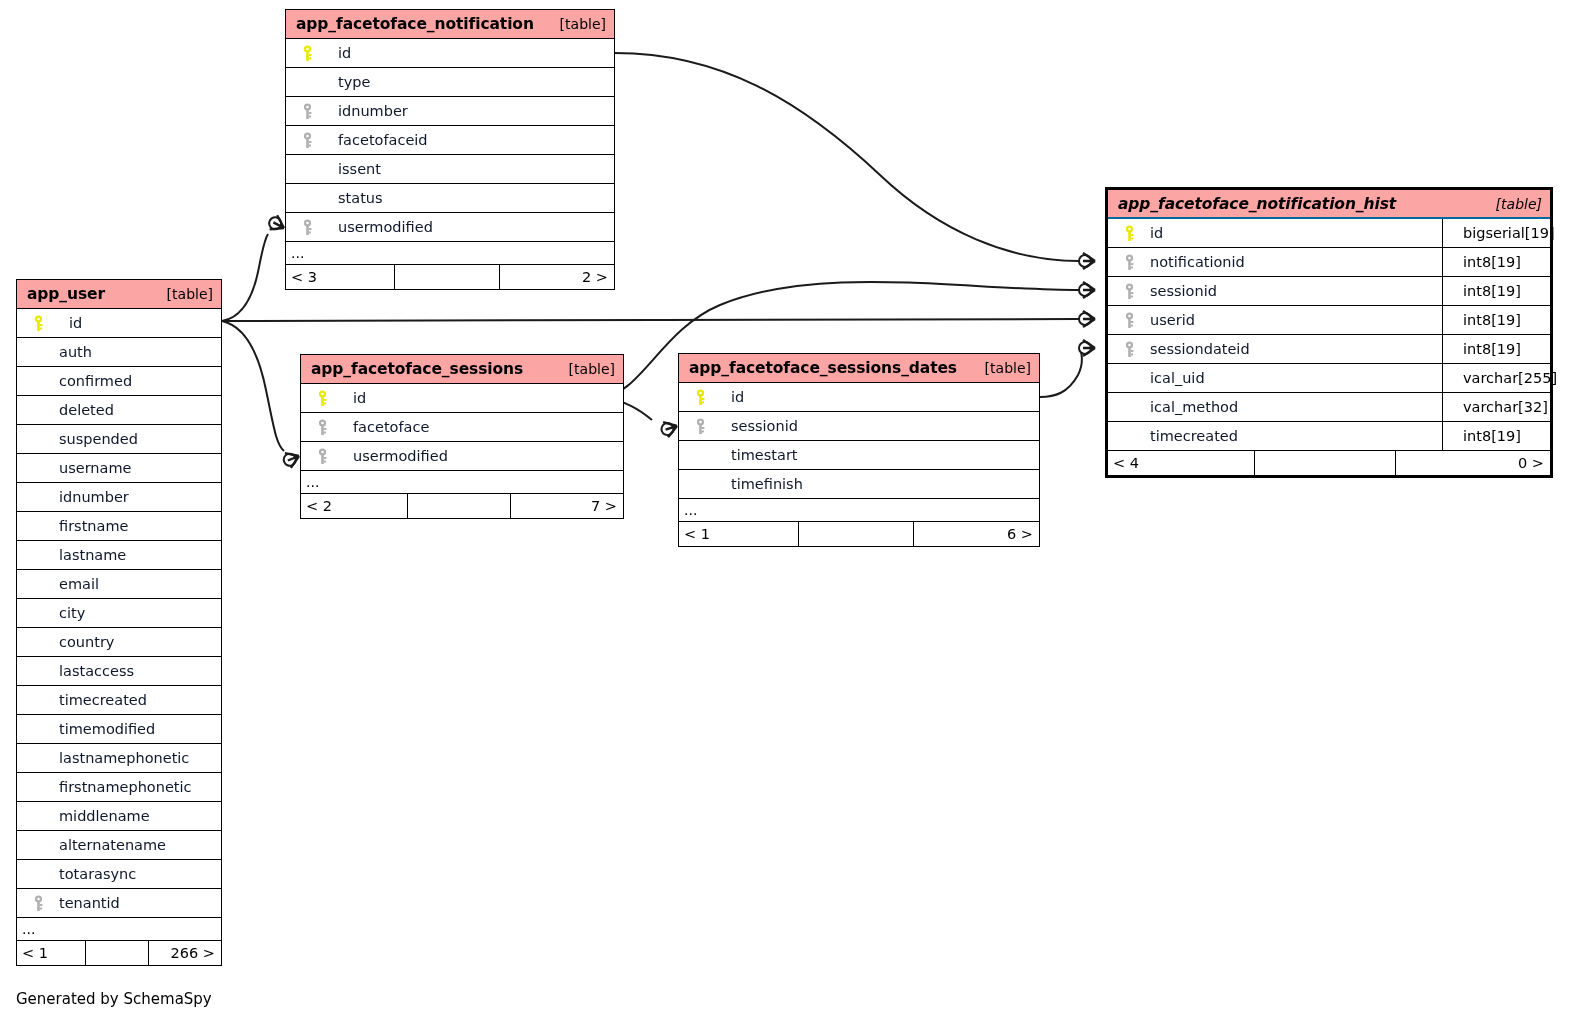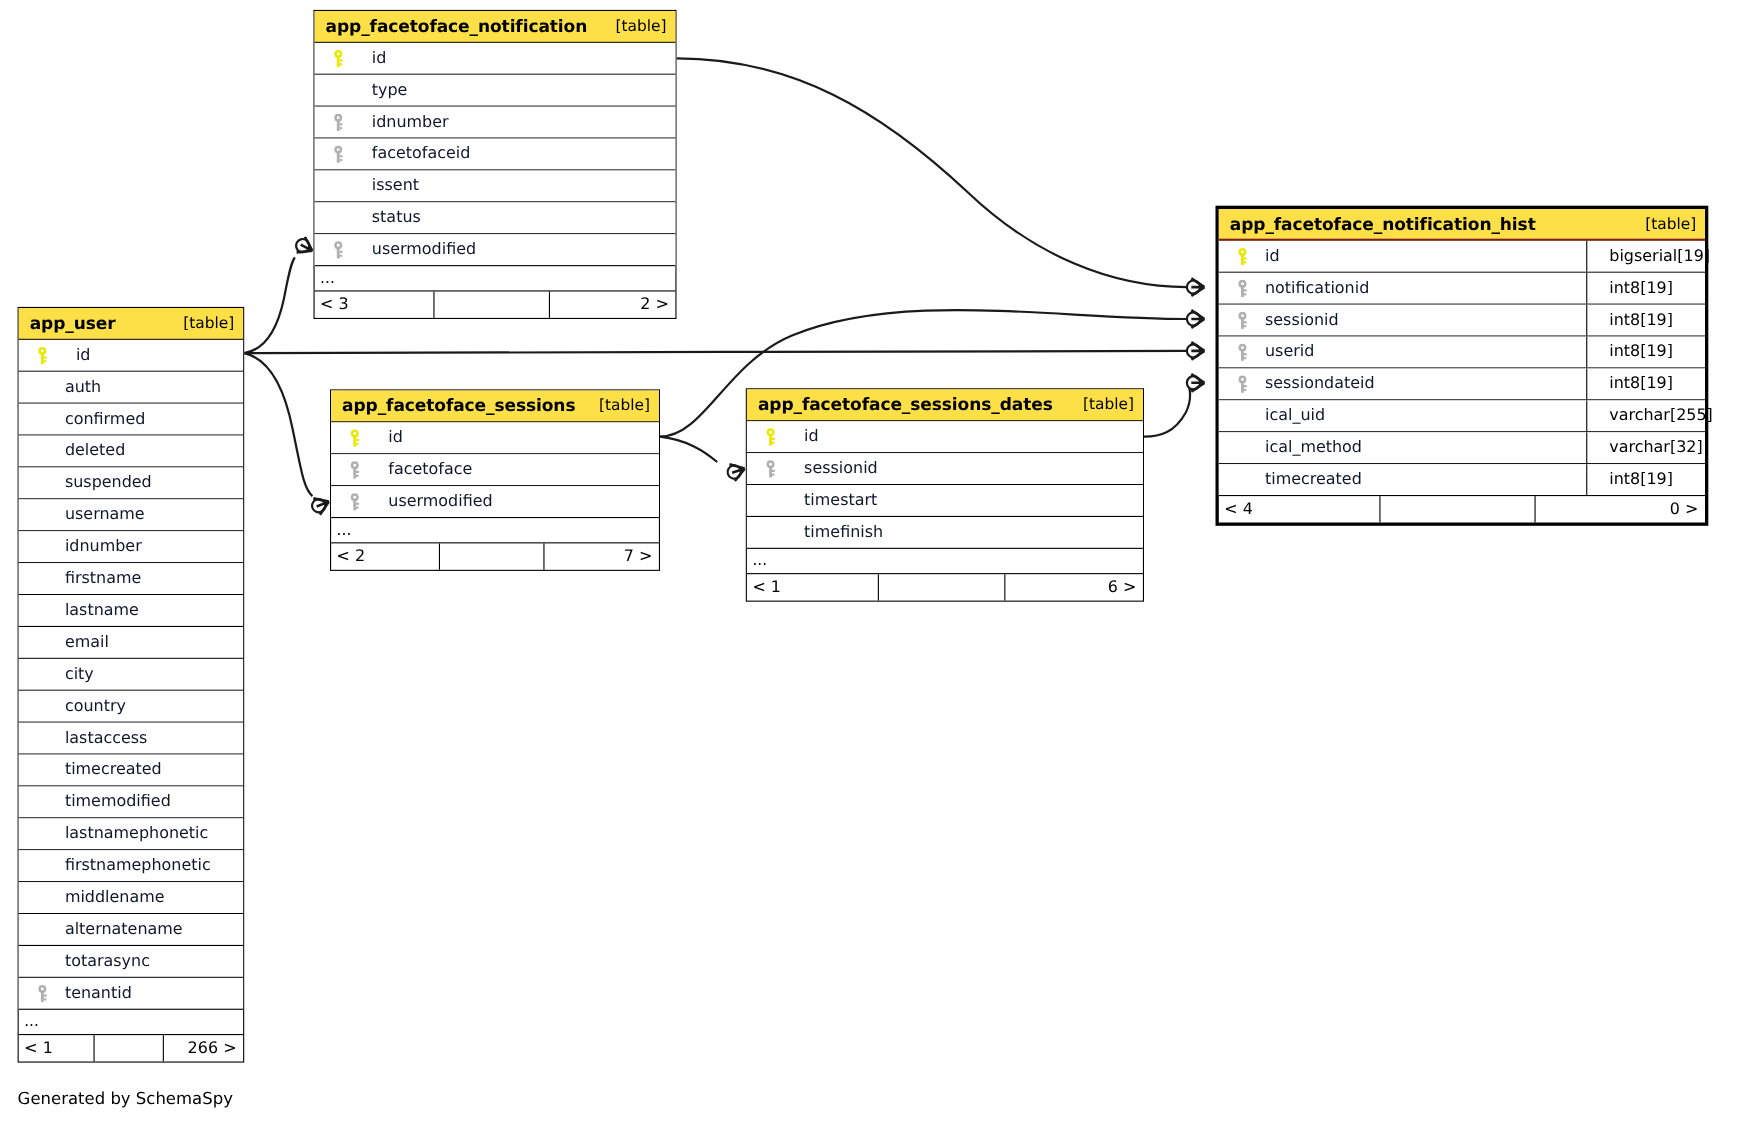--- a/index.html
+++ b/index.html
@@ -36,28 +36,29 @@
     border: 1px solid #000000;
     z-index: 2;
   }
   .table-box.focus {
     border: 3px solid #000000;
   }
   .tbl-header {
     display: flex;
     align-items: center;
     justify-content: space-between;
-    background: #fde047;
+    background: #fca5a5;
     border-bottom: 1px solid #000000;
     box-sizing: border-box;
     height: 29px;
     padding: 0 8px 0 10px;
   }
   .focus .tbl-header {
-    border-bottom: 2px solid #7f1d1d;
+    border-bottom: 2px solid #0369a1;
+    font-style: italic;
   }
   .tbl-name {
     font-weight: bold;
     font-size: 15.5px;
     color: #000000;
     letter-spacing: -0.1px;
     white-space: nowrap;
   }
   .tbl-tag {
     font-size: 14px;
@@ -442,21 +443,21 @@
           </span>
           <span class="col-name">usermodified</span>
         </div>
         <div class="ellipsis-row">...</div>
         <div class="footer-row">
           <span class="footer-cell footer-left">&lt; 3</span>
           <span class="footer-cell footer-mid"></span>
           <span class="footer-cell footer-right">2 &gt;</span>
         </div>
       </div>
-      <div class="table-box" style="left: 300px; top: 354px; width: 300px;">
+      <div class="table-box" style="left: 300px; top: 354px; width: 324px;">
         <div class="tbl-header">
           <span class="tbl-name">app_facetoface_sessions</span>
           <span class="tbl-tag">[table]</span>
         </div>
         <div class="col-row indent">
           <span class="col-key">
             <svg class="key-icon" width="11" height="17" viewBox="0 0 11 17">
               <circle cx="5.5" cy="4" r="3.6" fill="#e8e800"></circle>
               <circle cx="5.5" cy="4" r="1.3" fill="#ffffff"></circle>
               <rect x="4.2" y="6" width="2.6" height="10" fill="#e8e800"></rect>

